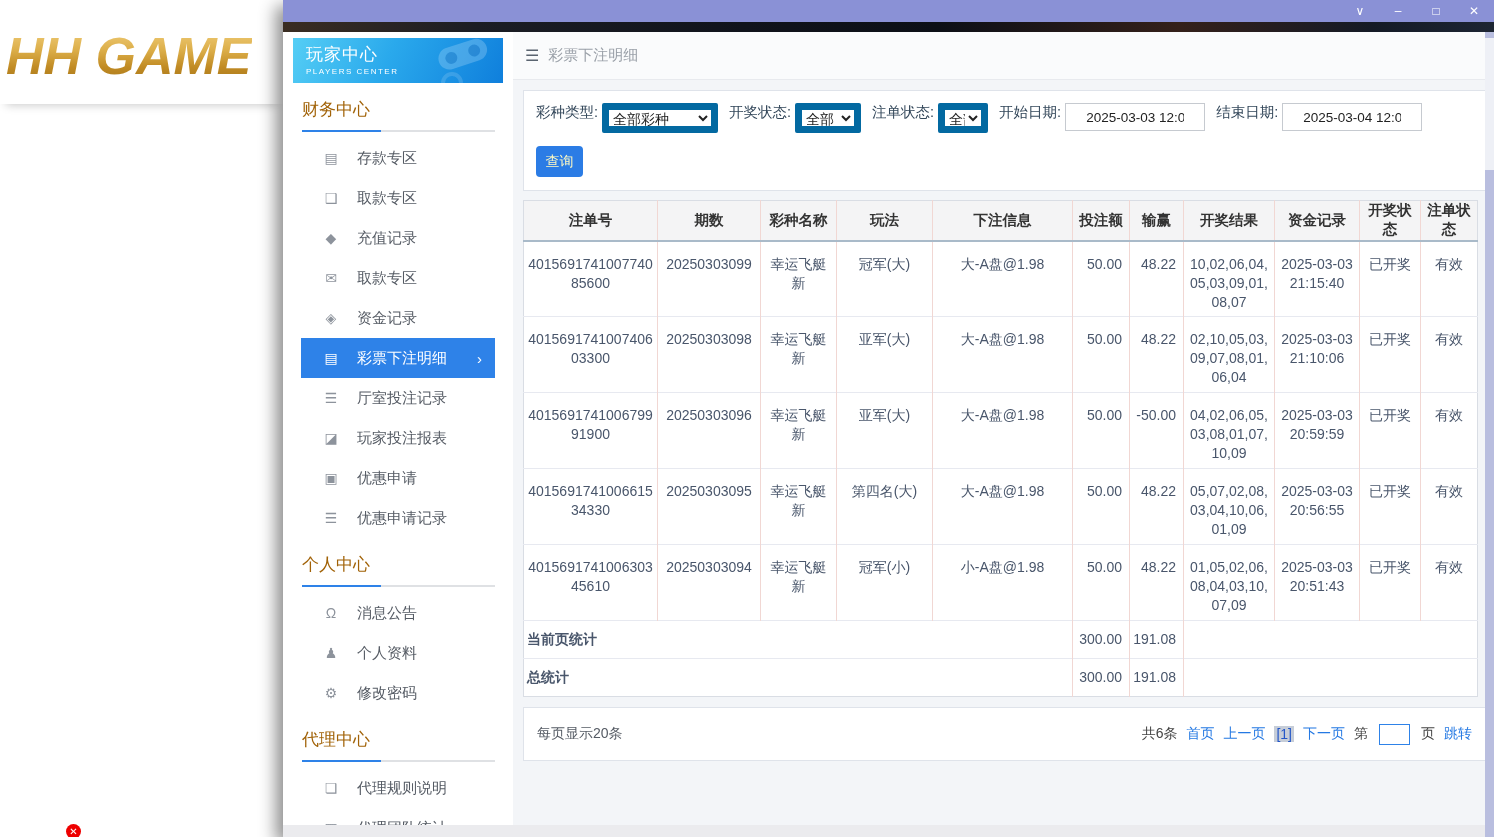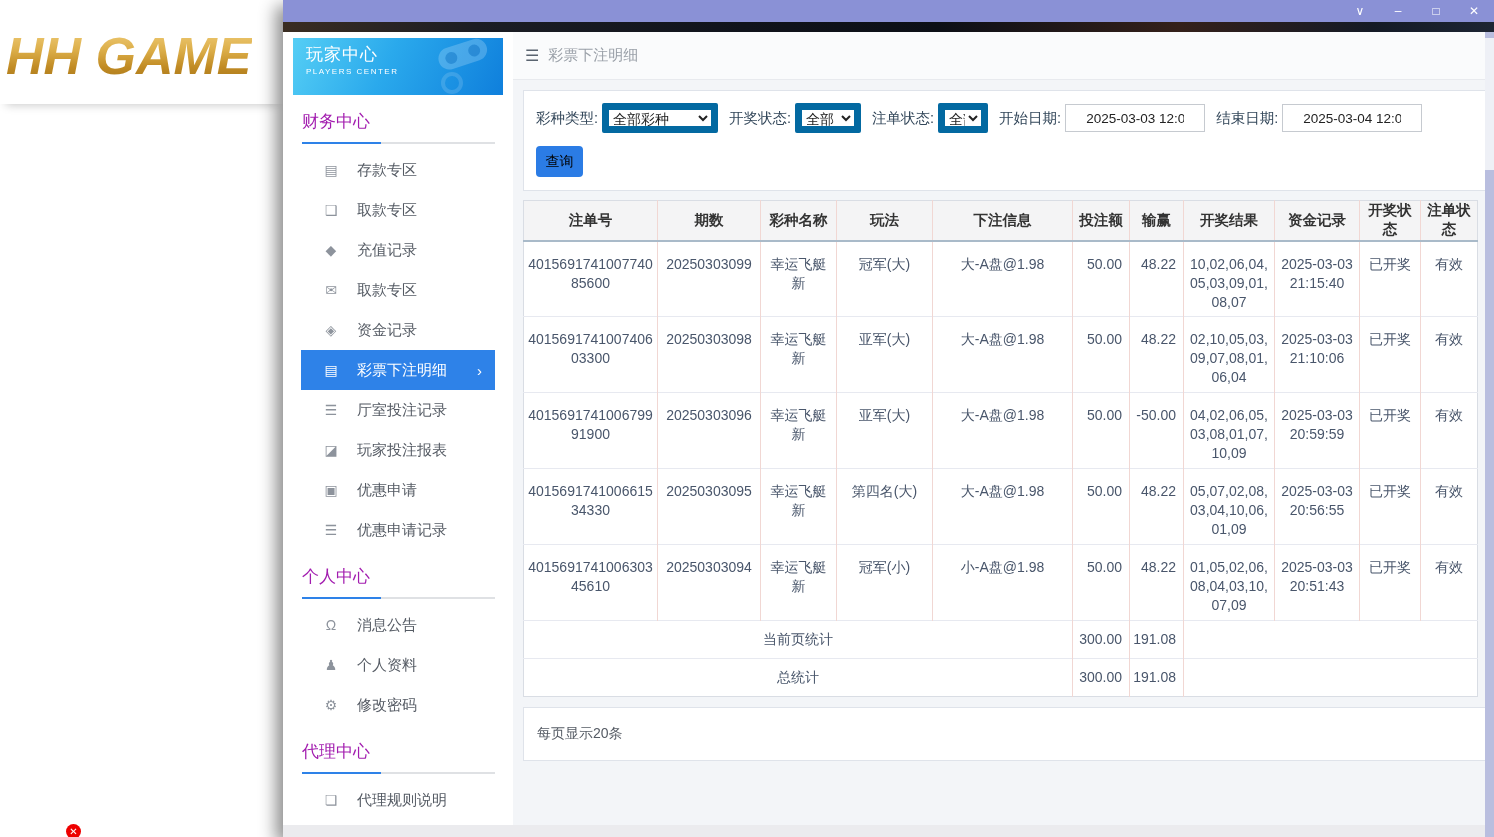--- a/index.html
+++ b/index.html
@@ -24,74 +24,74 @@
   .titlebar { height:22px; background:#8a91d6; display:flex; justify-content:flex-end; align-items:center;
               gap:24px; padding-right:13px; color:#fff; }
   .tb-btn { font-size:12px; line-height:1; cursor:pointer; width:14px; text-align:center; }
   .deco-strip { height:10px;
     background:linear-gradient(90deg,#3a2d22 0%,#1b1d24 16%,#10131b 38%,#0c0f16 54%,#34201a 74%,#141a26 90%,#1d2533 100%); }
 
   .app-body { position:absolute; top:32px; left:0; right:0; bottom:0; display:flex; background:#f3f5f8; }
 
   
   .sidebar { width:230px; background:#fff; flex-shrink:0; position:relative; }
-  .sidebar-header { margin:6px 10px 0; height:57px;
+  .sidebar-header { margin:6px 10px 0; height:45px;
       background:linear-gradient(115deg,#55cef5 0%,#2aa9ec 45%,#0f7fdc 100%);
       color:#fff; padding:5px 0 0 13px; position:relative; overflow:hidden; }
   .sh-title { font-size:17px; letter-spacing:1px; }
   .sh-sub { font-size:8px; letter-spacing:1.5px; margin-top:1px; }
   .gamepad { position:absolute; right:14px; top:5px; width:50px; height:30px; transform:rotate(-18deg); opacity:.45; }
   .gp-body { width:50px; height:22px; background:rgba(230,246,255,.5); border-radius:11px; position:relative; }
   .gp-body::before, .gp-body::after { content:""; position:absolute; top:5px; width:12px; height:12px;
       border-radius:50%; background:rgba(10,90,170,.55); }
   .gp-body::before { left:7px; } .gp-body::after { right:7px; }
   .header-ring { position:absolute; left:148px; top:34px; width:22px; height:22px; border-radius:50%;
       border:4px solid rgba(255,255,255,.14); }
 
-  .sec-title { color:#a21caf; font-size:17px; margin:15px 0 0 19px; }
+  .sec-title { color:#a16207; font-size:17px; margin:15px 0 0 19px; }
   .sec-line { height:2px; margin:9px 18px 6px 19px;
       background:linear-gradient(90deg,#2e82e8 0,#2e82e8 41%,#dfe1e4 41%,#dfe1e4 100%); }
   .menu-item { height:40px; margin:0 18px; display:flex; align-items:center; color:#555b64;
                font-size:15px; cursor:pointer; }
   .mi-icon { width:18px; margin-left:21px; margin-right:17px; color:#8d939c; font-size:14px; text-align:center; flex-shrink:0; }
   .menu-item.active { background:#2e82e8; color:#fff; }
   .menu-item.active .mi-icon { color:#fff; }
   .mi-arrow { margin-left:auto; margin-right:13px; font-size:15px; }
 
   
   .main { flex:1; display:flex; flex-direction:column; min-width:0; }
   .topbar { height:48px; background:#fafbfc; border-bottom:1px solid #e8eaee; display:flex;
             align-items:center; padding-left:12px; }
   .hamburger { color:#5a6470; font-size:16px; margin-right:9px; }
   .topbar-title { font-size:15px; color:#9aa0a8; }
   .content { flex:1; padding:10px 8px 0 10px; position:relative; }
 
   .filter-card { background:#fff; border:1px solid #dfe3ea; padding:12px 12px 13px; margin-bottom:9px; }
-  .filter-row { display:flex; align-items:center; font-size:14.5px; color:#33475a; }
+  .filter-row { display:flex; align-items:flex-start; font-size:14.5px; color:#33475a; }
   .f-label { margin-right:4px; white-space:nowrap; }
   .f-gap { margin-right:11px; }
   select { height:30px; border:7px solid #0369a1; background:#fff; font-size:14px; color:#222; border-radius:2px; }
   .sel-wide { width:116px; } .sel-mid { width:66px; } .sel-narrow { width:50px; }
   .date-input { height:28px; width:140px; border:1px solid #c6cad0; font-size:13.5px; padding:0 20px; color:#222; }
-  .query-btn { margin-top:13px; background:#2b7ce5; color:#000000; border:none; border-radius:4px;
+  .query-btn { margin-top:13px; background:#2b7ce5; color:#fef9c3; border:none; border-radius:4px;
                height:31px; width:47px; font-size:14px; cursor:pointer; }
 
   
   table { border-collapse:collapse; table-layout:fixed; width:954px; background:#fff;
           font-size:14px; color:#49566b; border:1px solid #d9dde4; }
   th { background:#f4f4f5; font-weight:bold; color:#333; height:40px; border-bottom:2px solid #a9bac9;
        border-left:1px solid #f1d7d3; padding:0 2px; font-size:14.5px; }
   th:first-child { border-left:none; }
   td { border-left:1px solid #f1d7d3; border-top:1px solid #e7e9f0; vertical-align:top;
        padding:13px 3px 0; text-align:center; word-break:break-all; line-height:19px; }
   td:first-child { border-left:none; }
   tr.data-row { height:76px; }
   td.num { text-align:right; padding-right:7px; }
   tr.sum-row td { height:38px; padding-top:0; vertical-align:middle; }
-  tr.sum-row .sum-label { text-align:center; }
+  tr.sum-row .sum-label { text-align:left;font-weight:bold; }
 
   
   .pagination-card { margin-top:10px; background:#fff; border:1px solid #dfe3ea; height:54px;
       display:flex; align-items:center; justify-content:space-between; padding:0 13px; font-size:14px; color:#555b64; }
   .page-links { display:flex; align-items:center; gap:9px; color:#444; }
   .plink { color:#2579e3; cursor:pointer; }
   .pcur { background:#c6cdd8; color:#2356c8; padding:0 2px; }
   .jump-input { width:31px; height:21px; border:1px solid #2e82e8; margin:0 2px; }
 
   .scroll-strip { position:absolute; right:0; top:32px; width:9px; bottom:0; background:#b9bedf; }
@@ -337,20 +337,31 @@
               <td class="sum-label" colspan="5">总统计</td>
               <td class="num">300.00</td>
               <td class="num">191.08</td>
               <td colspan="4"></td>
             </tr>
           </tbody>
         </table>
 
         <div class="pagination-card">
           <span>每页显示20条</span>
+          <span class="page-links">
+            <span>共6条</span>
+            <span class="plink">首页</span>
+            <span class="plink">上一页</span>
+            <span class="pcur">[1]</span>
+            <span class="plink">下一页</span>
+            <span>第</span>
+            <input class="jump-input" style="">
+            <span>页</span>
+            <span class="plink">跳转</span>
+          </span>
         </div>
       </div>
     </main>
   </div>
 
   <div class="scroll-strip">
     <div class="scroll-thumb"></div>
   </div>
   <div class="bottom-strip"></div>
 </div>

